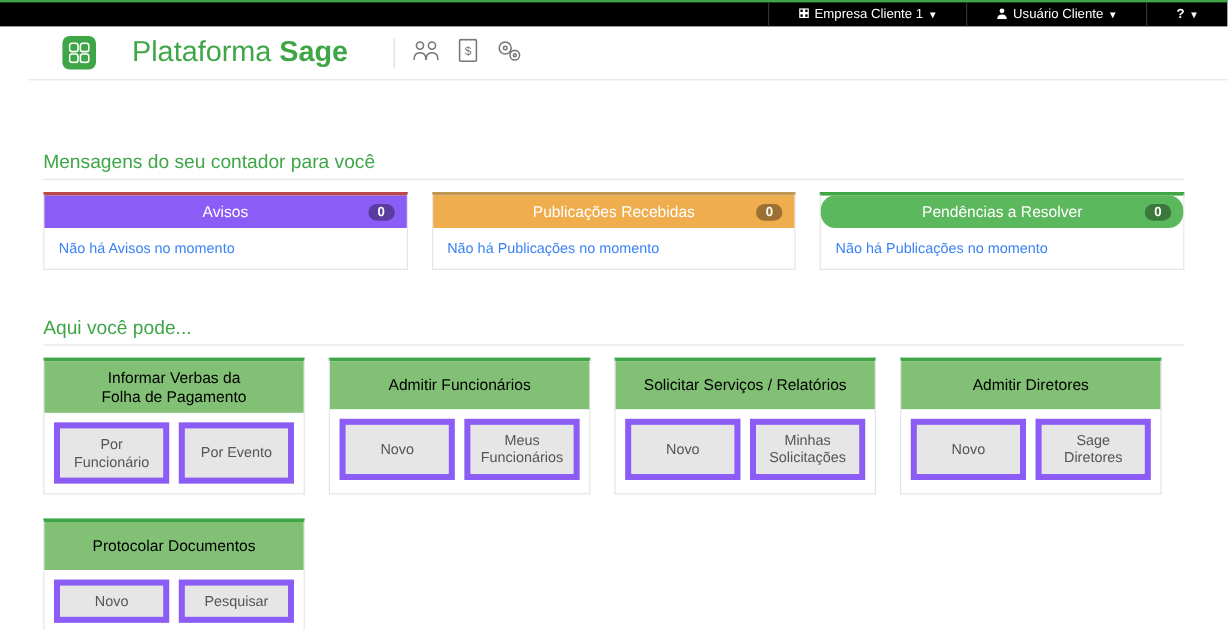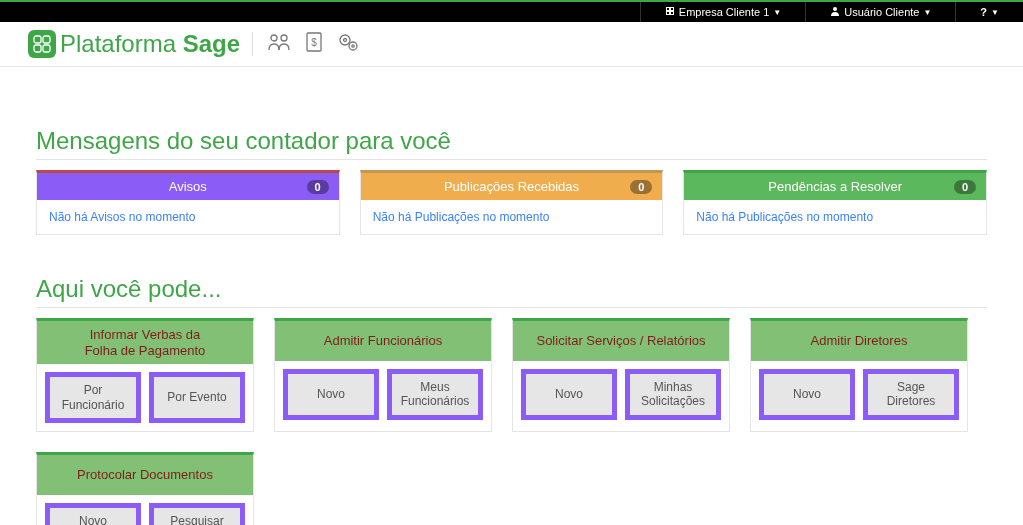--- a/index.html
+++ b/index.html
@@ -5,49 +5,49 @@
   * { box-sizing: border-box; margin: 0; padding: 0; }
   body { font-family: "Segoe UI", Arial, sans-serif; background: #fff; color: #333; width: 1023px; }
   
   
   .topbar { background: #000; color: #fff; height: 22px; display: flex; justify-content: flex-end; align-items: center; font-size: 11px; border-top: 2px solid #3fa648; }
   .topbar .item { padding: 0 24px; display: flex; align-items: center; gap: 4px; cursor: pointer; border-left: 1px solid #333; height: 100%; }
   .topbar .caret { font-size: 8px; }
   .topbar .icon { display: inline-block; }
   
   
-  .logorow { display: flex; align-items: center; gap: 4px; padding: 8px 28px; border-bottom: 1px solid #e5e5e5; }
+  .logorow { display: flex; align-items: center; gap: 30px; padding: 8px 28px; border-bottom: 1px solid #e5e5e5; margin-left: 24px; }
   .logo-badge { width: 28px; height: 28px; background: #3fa648; border-radius: 6px; display: flex; align-items: center; justify-content: center; }
   .logo-badge svg { width: 18px; height: 18px; }
   .logo-text { font-size: 24px; color: #3fa648; font-weight: 300; }
   .logo-text b { font-weight: 700; }
   .logo-icons { display: flex; gap: 14px; margin-left: 8px; border-left: 1px solid #ddd; padding-left: 14px; }
   .logo-icons .ibtn { color: #888; cursor: pointer; }
   
   
   .main { padding: 20px 36px 30px; }
-  .section-title { font-size: 24px; color: #3fa648; font-weight: 400; margin-top: 40px; margin-bottom: 10px; border-bottom: 1px solid #e5e5e5; padding-bottom: 4px; }
+  .section-title { font-size: 16px; color: #3fa648; font-weight: 400; margin-top: 40px; margin-bottom: 10px; border-bottom: 1px solid #e5e5e5; padding-bottom: 4px; }
   
   
   .msg-row { display: flex; gap: 20px; }
   .msg-panel { flex: 1; border: 1px solid #e5e5e5; border-top: 3px solid; }
   .msg-panel.red { border-top-color: #b94a48; }
   .msg-panel.orange { border-top-color: #c09853; }
   .msg-panel.green { border-top-color: #3fa648; }
   .msg-head { color: #fff; padding: 6px 10px; display: flex; justify-content: center; align-items: center; position: relative; font-size: 13px; }
   .msg-panel.red .msg-head { background: #8b5cf6; }
   .msg-panel.orange .msg-head { background: #f0ad4e; }
-  .msg-panel.green .msg-head { background: #5cb85c; }
+  .msg-panel.green .msg-head { background: #5cb85c; border-radius: 12px; }
   .msg-badge { position: absolute; right: 10px; background: rgba(0,0,0,.35); border-radius: 10px; padding: 1px 8px; font-size: 11px; font-weight: 700; }
   .msg-body { padding: 10px 12px; font-size: 12px; color: #3b82f6; }
   
   
   .actions-grid { display: flex; flex-wrap: wrap; gap: 20px; }
   .action-card { width: 218px; border: 1px solid #e5e5e5; border-top: 3px solid #3fa648; }
-  .action-head { background: #82c175; color: #7f1d1d; text-align: center; padding: 6px 8px; font-size: 13px; line-height: 1.2; min-height: 40px; display: flex; align-items: center; justify-content: center; }
+  .action-head { background: #82c175; color: #000000; text-align: center; padding: 6px 8px; font-size: 13px; line-height: 1.2; min-height: 40px; display: flex; align-items: center; justify-content: center; }
   .action-body { padding: 8px; display: flex; gap: 8px; }
   .action-btn { flex: 1; background: #e6e6e6; border: 5px solid #8b5cf6; color: #555; font-size: 12px; padding: 6px 4px; text-align: center; cursor: pointer; line-height: 1.2; display: flex; align-items: center; justify-content: center; min-height: 34px; }
 </style>
 </head>
 <body>
 
 <div class="topbar">
   <div class="item">
     <span class="icon">
       <svg width="10" height="10" viewBox="0 0 10 10">

